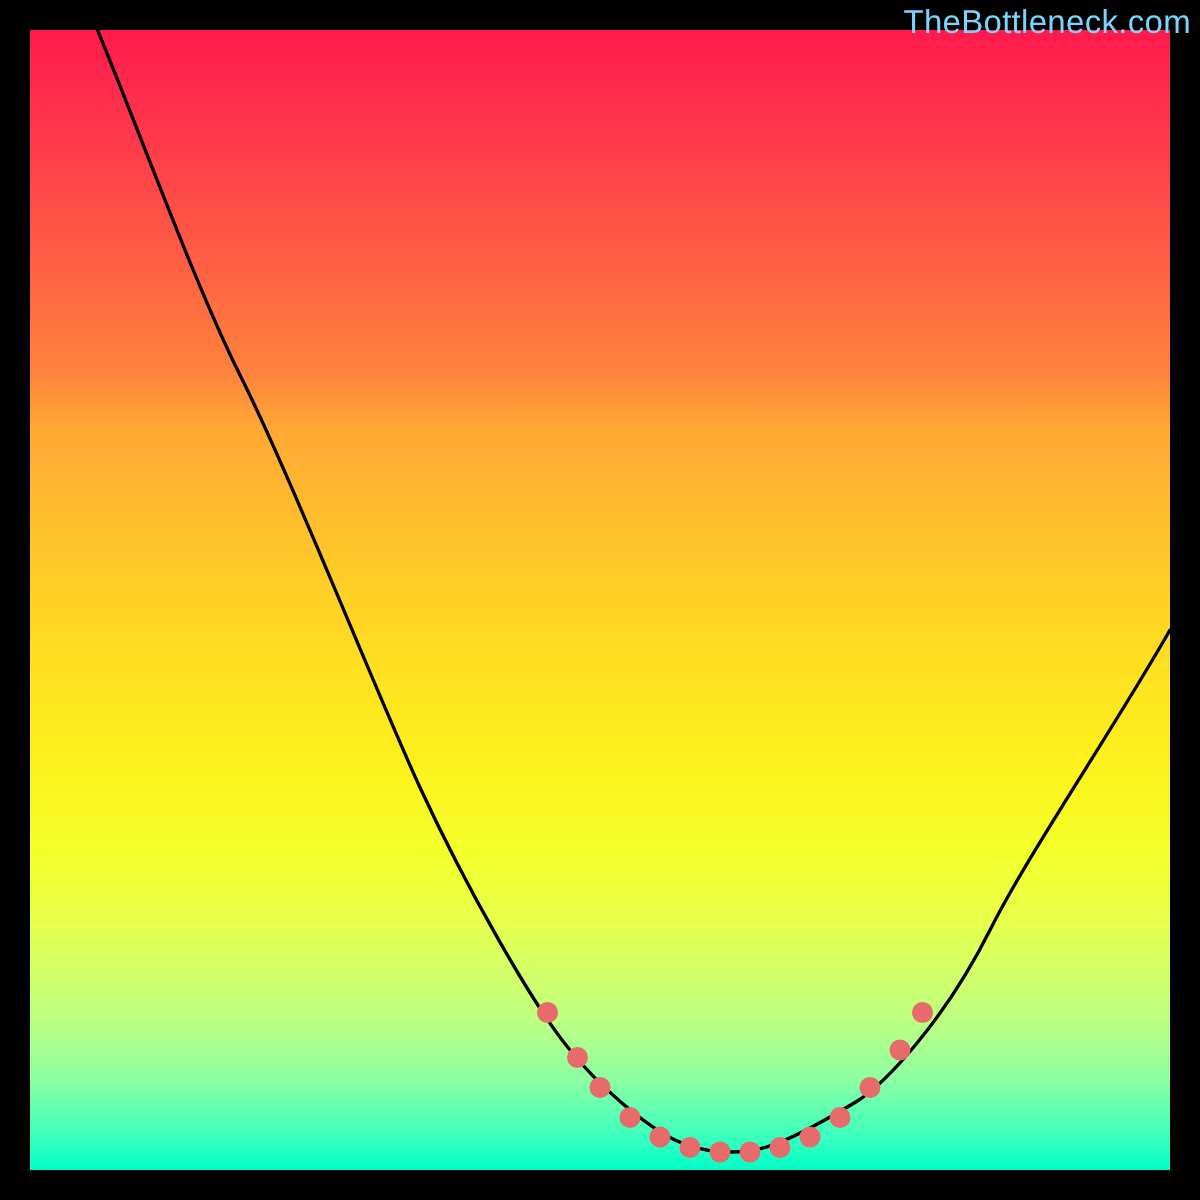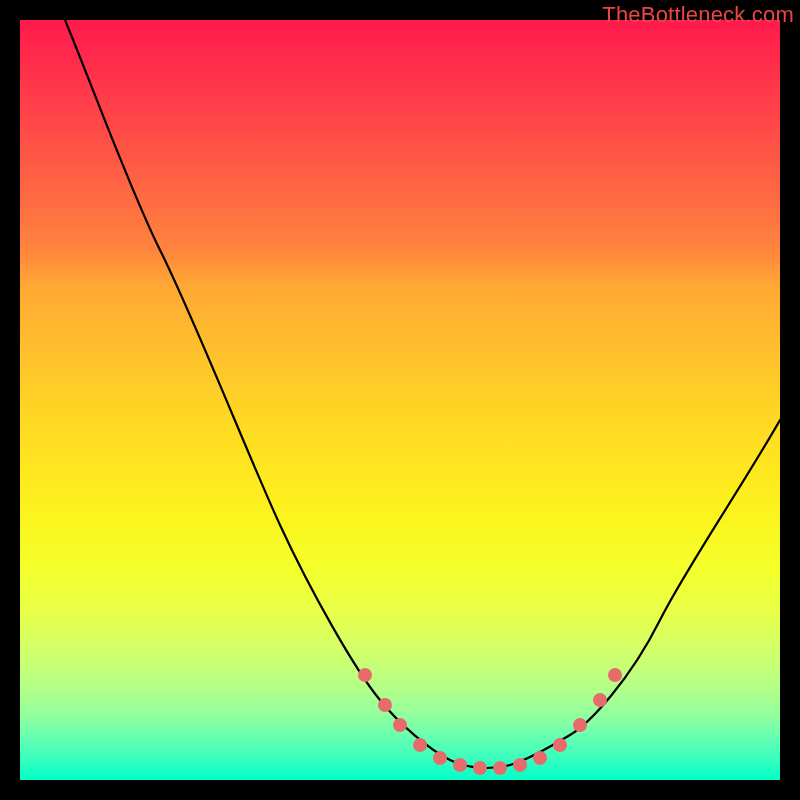--- a/index.html
+++ b/index.html
@@ -66,21 +66,21 @@
     stroke-linejoin: round;
   }
   .dot {
     fill: #e86b6b;
     stroke: none;
   }
   .watermark {
     position: absolute;
     top: 2px;
     right: 6px;
-    color: #ef4444;
+    color: #7dd3fc;
     font-size: 22px;
     letter-spacing: 0.2px;
     font-weight: 500;
   }
 </style>
 </head>
 <body>
 
 <div class="frame">
   <div class="plot-area">

